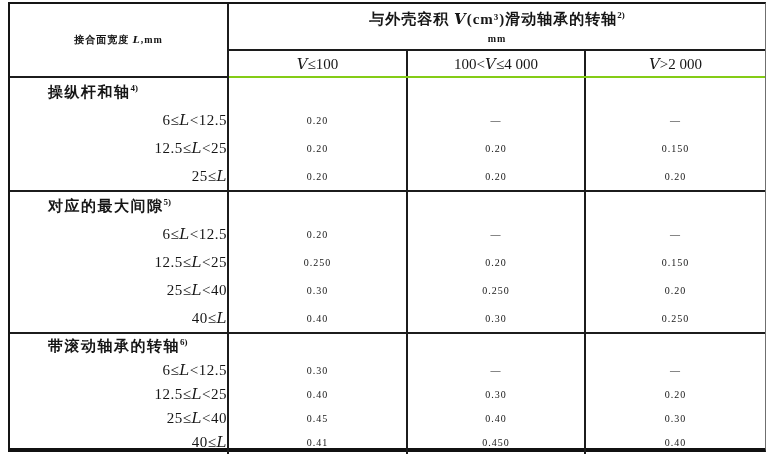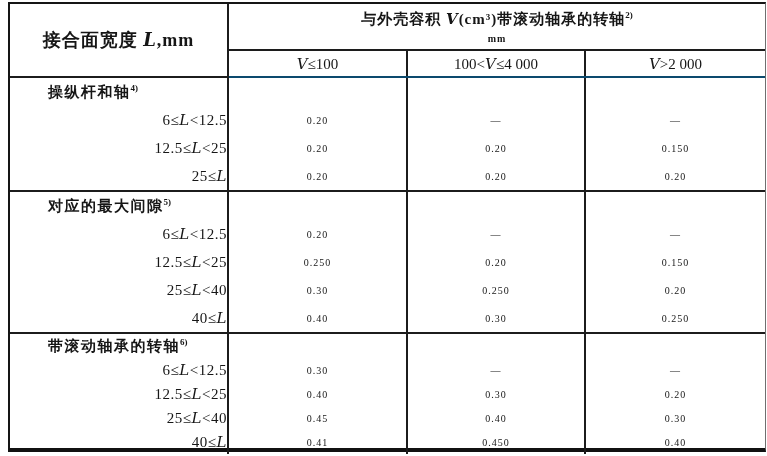--- a/index.html
+++ b/index.html
@@ -15,23 +15,23 @@
     border-right:1px solid #6f6f6f;
     border-bottom:4px solid #111111;
     background:#ffffff;
   }
   table{border-collapse:collapse;table-layout:fixed;width:755px;}
   td{padding:0;vertical-align:middle;overflow:hidden;}
   
   td.vline{border-left:2px solid #1c1c1c;}
   
   tr.rt td{height:45px;}
-  tr.rsub td{height:25px;border-bottom:2px solid #0c4a6e;margin-top:15px;}
+  tr.rsub td{height:25px;border-bottom:2px solid #84cc16;margin-top:15px;}
   td.corner{
-    text-align:center;font-weight:bold;font-size:18px;letter-spacing:1px;
+    text-align:center;font-weight:bold;font-size:10px;letter-spacing:1px;
     border-bottom:2px solid #1c1c1c;
   }
   td.spanhead{border-bottom:2px solid #1c1c1c;}
   .spanhead .titleline{
     text-align:center;font-weight:bold;font-size:15px;letter-spacing:1px;
     padding-top:3px;line-height:20px;
   }
   .spanhead .unitline{
     text-align:center;font-weight:bold;font-size:10px;line-height:19px;
     letter-spacing:1px;
@@ -59,21 +59,21 @@
     <col style="width:218px">
         <col style="width:179px">
         <col style="width:178px">
         <col style="width:180px">
   </colgroup>
 
   <tbody>
         <tr class="rt">
     <td class="corner" rowspan="2"><span>接合面宽度 </span><i class="mvar">L</i><span>,mm</span></td>
     <td class="spanhead vline" colspan="3">
-      <div class="titleline"><span>与外壳容积 </span><i class="mvar">V</i><span>(cm³)带滚动轴承的转轴</span><sup>2)</sup></div>
+      <div class="titleline"><span>与外壳容积 </span><i class="mvar">V</i><span>(cm³)滑动轴承的转轴</span><sup>2)</sup></div>
       <div class="unitline">mm</div>
     </td>
   </tr>
   <tr class="rsub">
     <td class="sub vline"><span></span><i class="mvar">V</i><span>≤100</span></td>
     <td class="sub vline"><span>100&lt;</span><i class="mvar">V</i><span>≤4 000</span></td>
     <td class="sub vline"><span></span><i class="mvar">V</i><span>&gt;2 000</span></td>
   </tr>
 
   <tr class="br">

